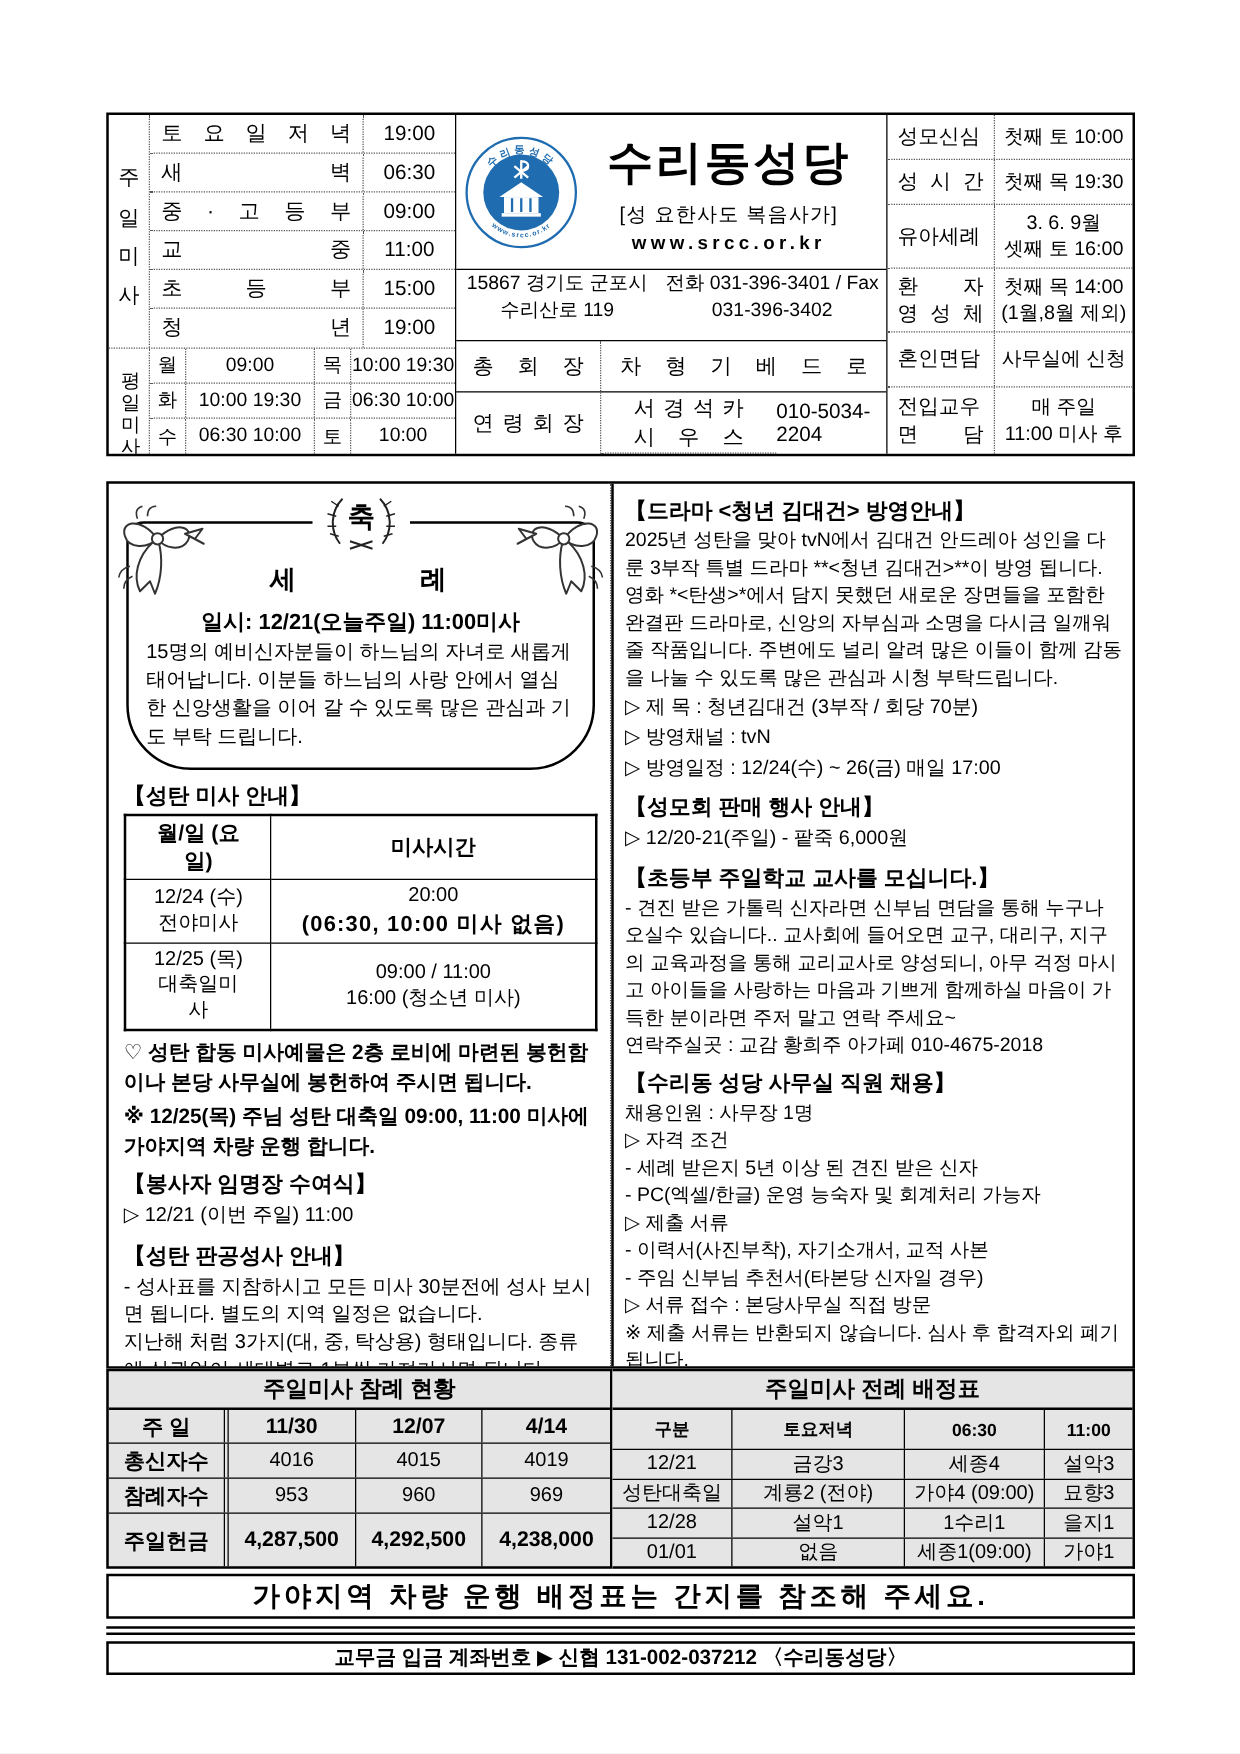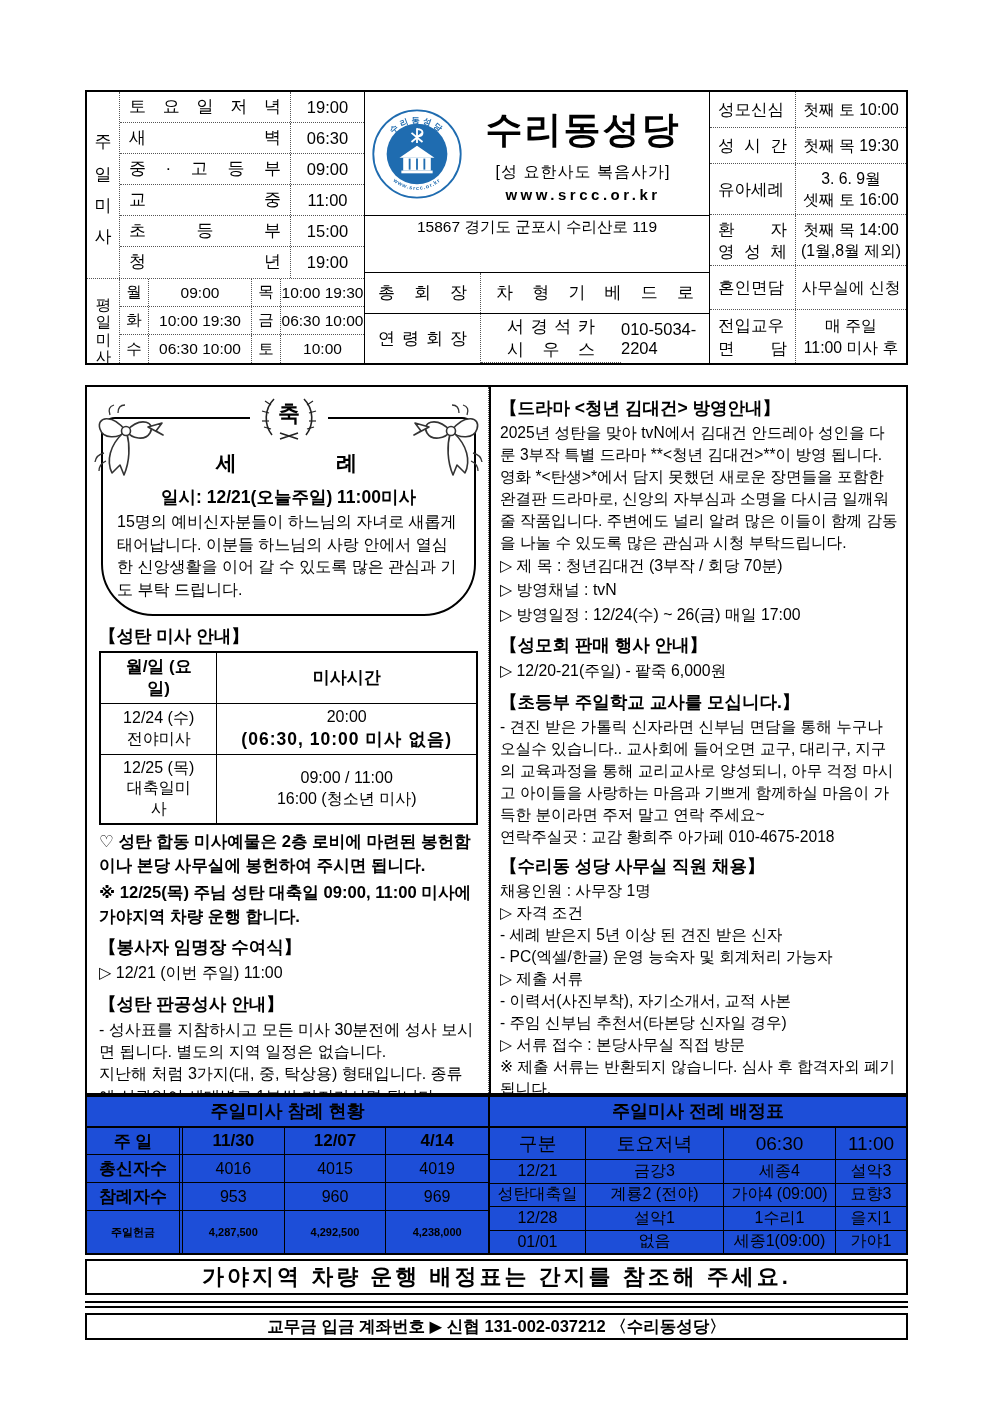--- a/index.html
+++ b/index.html
@@ -94,41 +94,41 @@
   .x-time { font-size:16px; line-height:1.3; }
   .x-bold { font-weight:bold; font-size:17.5px; letter-spacing:1px; }
   .note { font-weight:bold; font-size:16.6px; line-height:1.42; margin:4px 0; }
 
   .r-sec .hd { margin:6px 0 2px; }
   .r-body { font-size:15.6px; line-height:1.41; }
   .r-item { font-size:15.8px; line-height:1.55; }
 
   
   .bottom { position:absolute; left:85px; top:1095px; width:823px; height:160px; display:flex; }
-  .tbl { border:2px solid #000; display:flex; flex-direction:column; background:#1d4ed8; }
+  .tbl { border:2px solid #000; display:flex; flex-direction:column; background:#e5e5e5; }
   .tbl-att { width:405px; }
   .tbl-lit { flex:1; border-left:none; }
   .tbl-title { height:31px; border-bottom:2px solid #000; text-align:center;
                font-weight:bold; font-size:18px; line-height:29px; }
   .grid-row { display:grid; border-bottom:1.5px solid #000; }
   .grid-row:last-child { border-bottom:none; }
   .grid-row > div { display:flex; align-items:center; justify-content:center;
                     border-right:1.5px solid #000; font-size:16px; }
   .grid-row > div:last-child { border-right:none; }
   .att-cols { grid-template-columns:96px 1fr 1fr 1fr; }
   .att-head { height:27px; font-weight:bold; }
   .att-head > div { font-size:17px; }
   .att-r { height:28px; }
   .att-r .rl { font-weight:bold; font-size:17px; }
   .att-money { flex:1; }
-  .att-money > div { font-weight:bold; font-size:11px; }
+  .att-money > div { font-weight:bold; font-size:17px; }
   .dbl { border-right:4px double #000 !important; }
   .lit-cols { grid-template-columns:96px 138px 112px 1fr; }
   .lit-head { height:32px; }
-  .lit-head > div { font-weight:normal; font-size:19px; }
+  .lit-head > div { font-weight:bold; font-size:14px; }
   .lit-rows { flex:1; display:flex; flex-direction:column; }
   .lit-r { flex:1; }
 
   
   .banner1 { position:absolute; left:85px; top:1259px; width:823px; height:36px;
              border:2px solid #000; text-align:center; font-weight:bold;
              font-size:22px; letter-spacing:3px; line-height:32px; background:#fff; }
   .rule2 { position:absolute; left:85px; top:1301px; width:823px; height:7px;
            border-top:2px solid #000; border-bottom:2px solid #000; }
   .banner2 { position:absolute; left:85px; top:1313px; width:823px; height:27px;
@@ -228,20 +228,21 @@
           </g>
         </svg>
         <div class="title-stack">
           <div class="church-name">수리동성당</div>
           <div class="church-patron">[성 요한사도 복음사가]</div>
           <div class="church-site">www.srcc.or.kr</div>
         </div>
       </div>
       <div class="mid-addr">
         <div>15867 경기도 군포시 수리산로 119</div>
+        <div>전화 031-396-3401 / Fax 031-396-3402</div>
       </div>
       <div class="mid-off1">
         <div class="off-label jst">총 회 장</div>
         <div class="off-value jst">차 형 기 베 드 로</div>
       </div>
       <div class="mid-off2">
         <div class="off2-label">
           <div class="jst">연 령 회 장</div>
         </div>
         <div class="off2-right">

